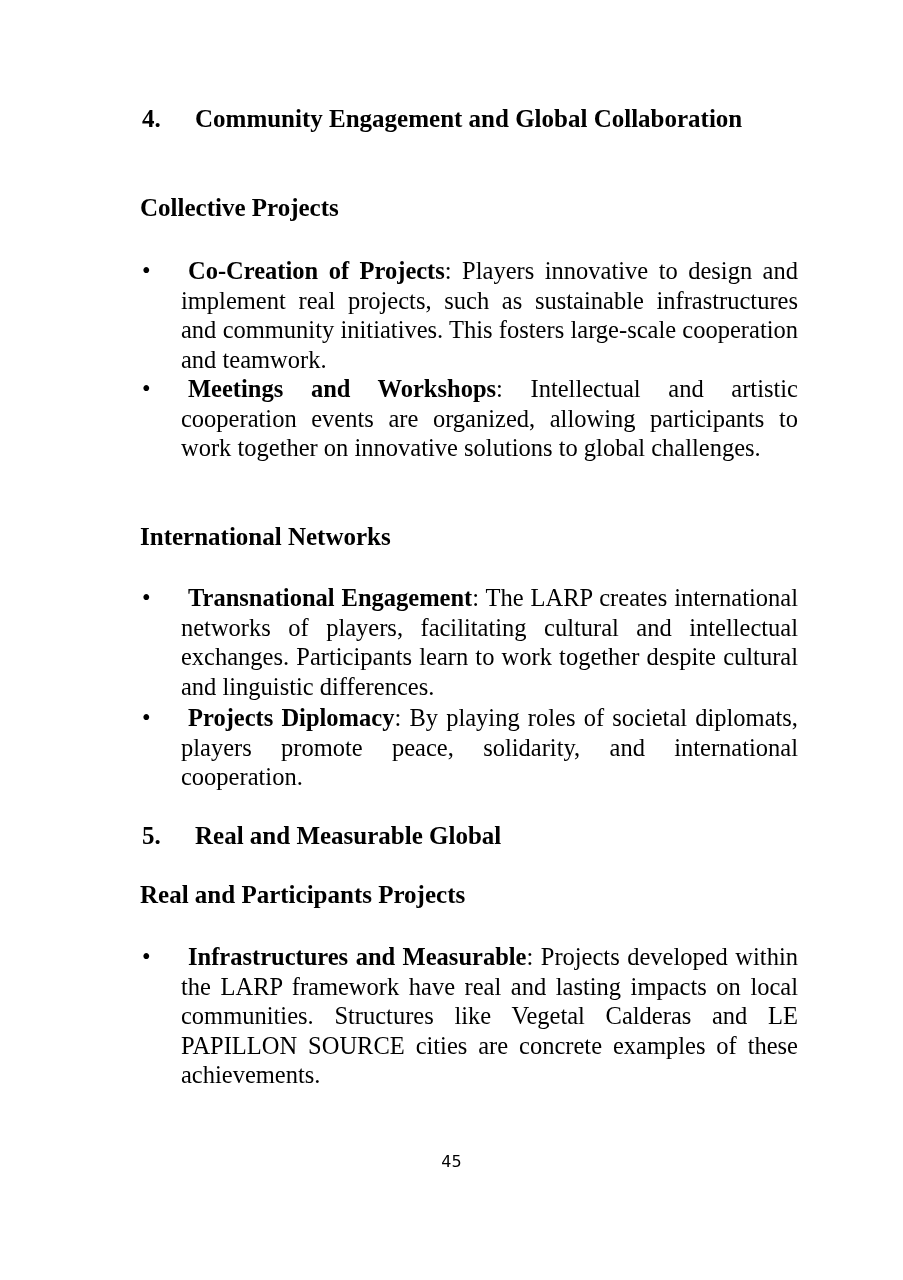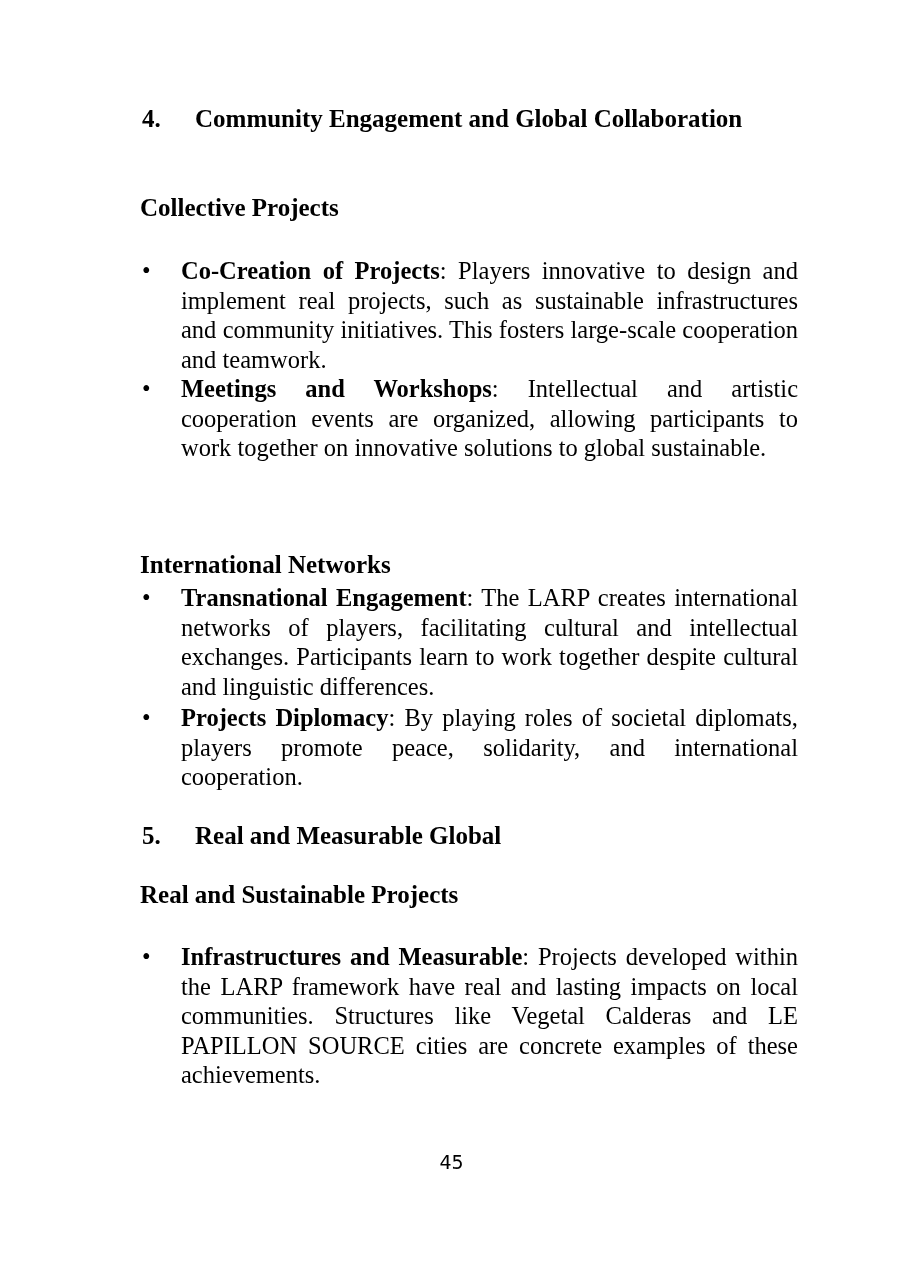--- a/index.html
+++ b/index.html
@@ -16,24 +16,24 @@
       font-family: "Liberation Serif", serif; font-weight: bold; font-size: 25px; line-height: 30px;
       white-space: nowrap;
       margin-left: 36px;
     }
     .bullet {
       position: absolute; left: 142px; width: 656px;
       font-family: "Liberation Serif", serif; font-size: 24.5px; line-height: 29.5px;
     }
     .bullet .dot { position: absolute; left: 0; top: 0; width: 20px; text-align: left; }
     .bullet .body { margin-left: 39px; text-align: justify; }
-    .bullet .term { font-weight: bold; }
+    .bullet .term { font-weight: bold; margin-left: 7px; }
     .pagenum {
       position: absolute; left: 0; width: 903px; top: 1150px; text-align: center;
-      font-family: "DejaVu Sans", sans-serif; font-size: 19px; line-height: 24px;
+      font-family: "DejaVu Sans", sans-serif; font-size: 16px; line-height: 24px;
     }
   </style>
 </head>
 <body>
 
 <div class="page">
 
   <div class="numhead" style="top:104px;">
     <span class="num">4.</span>
     <span class="txt">Community Engagement and Global Collaboration</span>
@@ -44,46 +44,46 @@
   <div class="bullet" style="top:256px;">
     <span class="dot">•</span>
     <div class="body">
       <span class="term">Co-Creation of Projects</span><span>: Players innovative to design and implement real projects, such as sustainable infrastructures and community initiatives. This fosters large-scale cooperation and teamwork.</span>
     </div>
   </div>
 
   <div class="bullet" style="top:374px;">
     <span class="dot">•</span>
     <div class="body">
-      <span class="term">Meetings and Workshops</span><span>: Intellectual and artistic cooperation events are organized, allowing participants to work together on innovative solutions to global sustainable.</span>
+      <span class="term">Meetings and Workshops</span><span>: Intellectual and artistic cooperation events are organized, allowing participants to work together on innovative solutions to global challenges.</span>
     </div>
   </div>
 
-  <div class="subhead" style="top:550px;">International Networks</div>
+  <div class="subhead" style="top:522px;">International Networks</div>
 
   <div class="bullet" style="top:583px;">
     <span class="dot">•</span>
     <div class="body">
       <span class="term">Transnational Engagement</span><span>: The LARP creates international networks of players, facilitating cultural and intellectual exchanges. Participants learn to work together despite cultural and linguistic differences.</span>
     </div>
   </div>
 
   <div class="bullet" style="top:703px;">
     <span class="dot">•</span>
     <div class="body">
       <span class="term">Projects Diplomacy</span><span>: By playing roles of societal diplomats, players promote peace, solidarity, and international cooperation.</span>
     </div>
   </div>
 
   <div class="numhead" style="top:821px;">
     <span class="num">5.</span>
     <span class="txt">Real and Measurable Global</span>
   </div>
 
-  <div class="subhead" style="top:880px;">Real and Sustainable Projects</div>
+  <div class="subhead" style="top:880px;">Real and Participants Projects</div>
 
   <div class="bullet" style="top:942px;">
     <span class="dot">•</span>
     <div class="body">
       <span class="term">Infrastructures and Measurable</span><span>: Projects developed within the LARP framework have real and lasting impacts on local communities. Structures like Vegetal Calderas and LE PAPILLON SOURCE cities are concrete examples of these achievements.</span>
     </div>
   </div>
 
   <div class="pagenum">45</div>
 </div>

